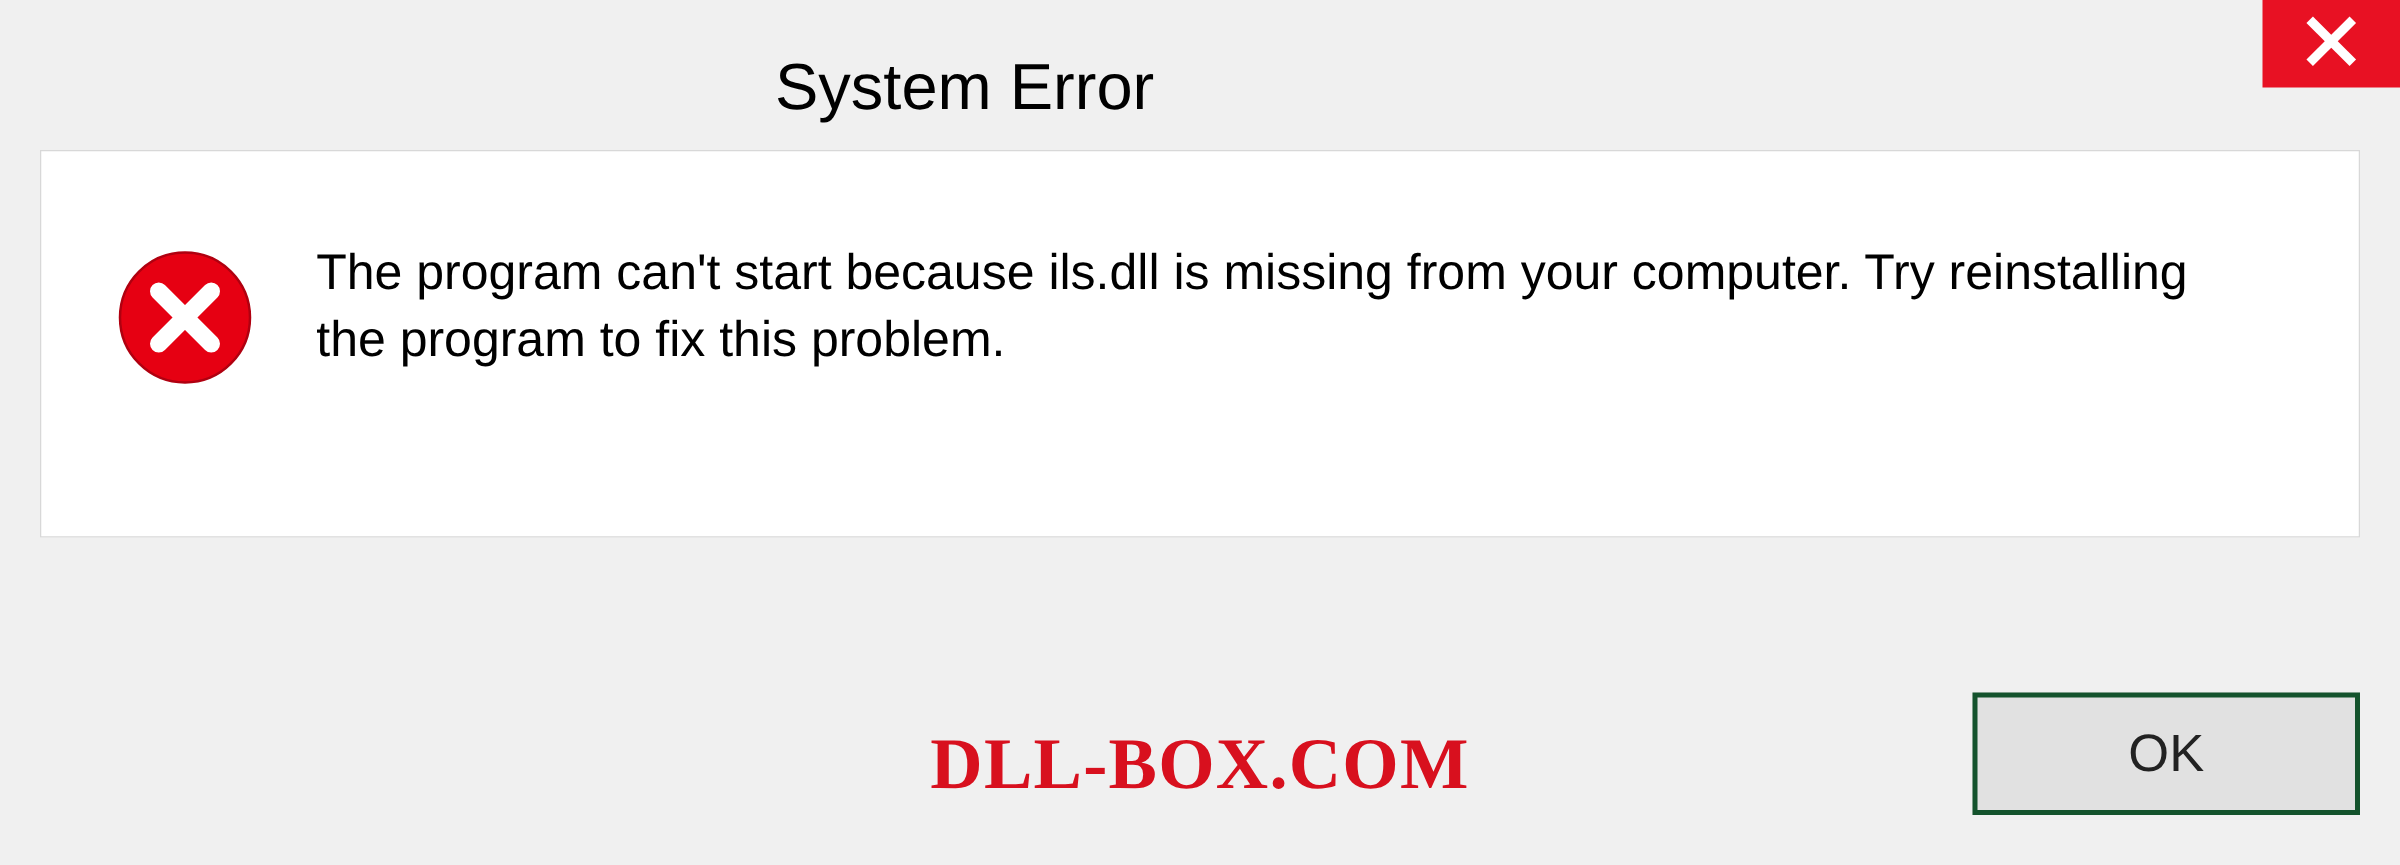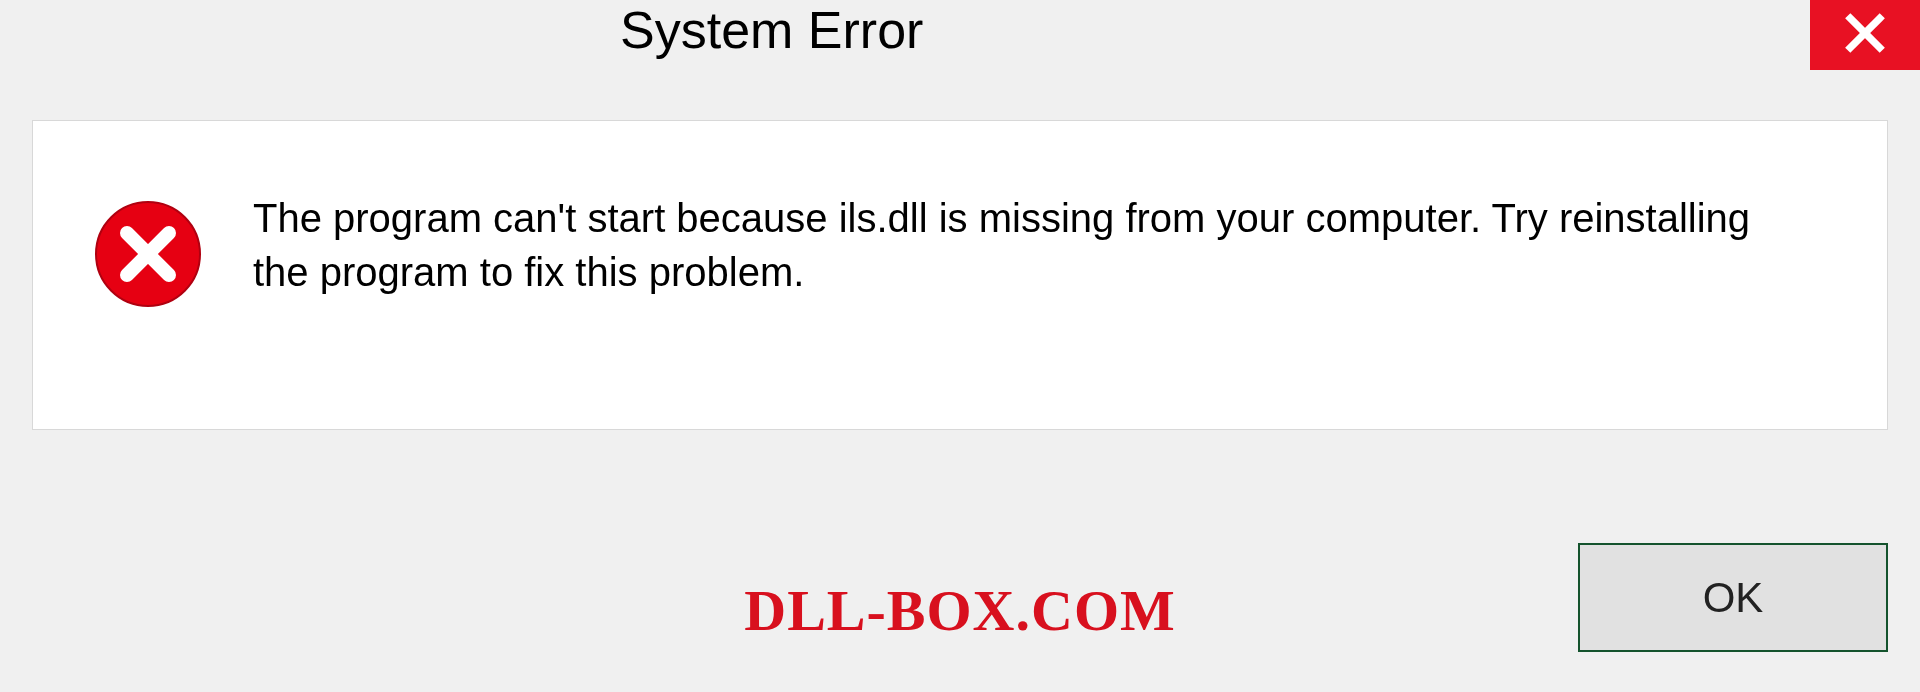--- a/index.html
+++ b/index.html
@@ -13,21 +13,21 @@
       background: #f0f0f0;
       font-family: "Segoe UI", Tahoma, Arial, sans-serif;
       position: relative;
       overflow: hidden;
     }
     .titlebar {
       position: relative;
       width: 100%;
       height: 100px;
       display: flex;
-      align-items: flex-start;
+      align-items: flex-end;
     }
     .title-text {
       font-size: 52px;
       font-weight: 400;
       color: #000;
       margin-left: 620px;
     }
     .close-btn {
       position: absolute;
       top: 0;
@@ -81,23 +81,23 @@
       transform: translateX(-50%);
       bottom: 48px;
       font-size: 58px;
       font-weight: 800;
       letter-spacing: 1px;
       color: #d8101e;
       font-family: Liberation Serif, serif;
     }
     .ok-btn {
       width: 310px;
-      height: 109px;
+      height: 98px;
       background: #e1e1e1;
-      border: 2px solid #14532d;
+      border: 4px solid #14532d;
       font-size: 42px;
       color: #222;
       display: flex;
       align-items: center;
       justify-content: center;
       cursor: pointer;
       font-family: "Segoe UI", Tahoma, Arial, sans-serif;
       text-align: center;
     }
   </style>

